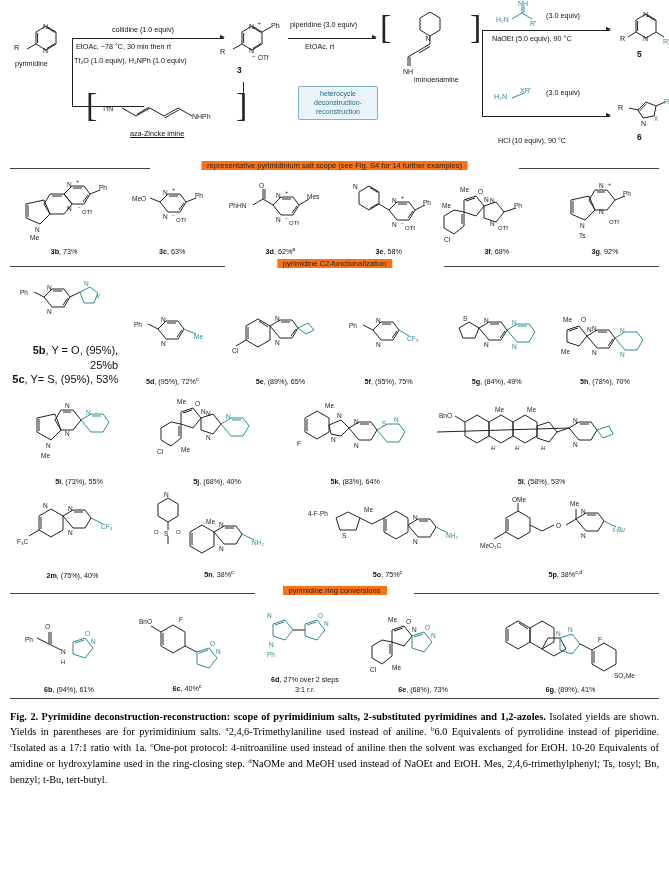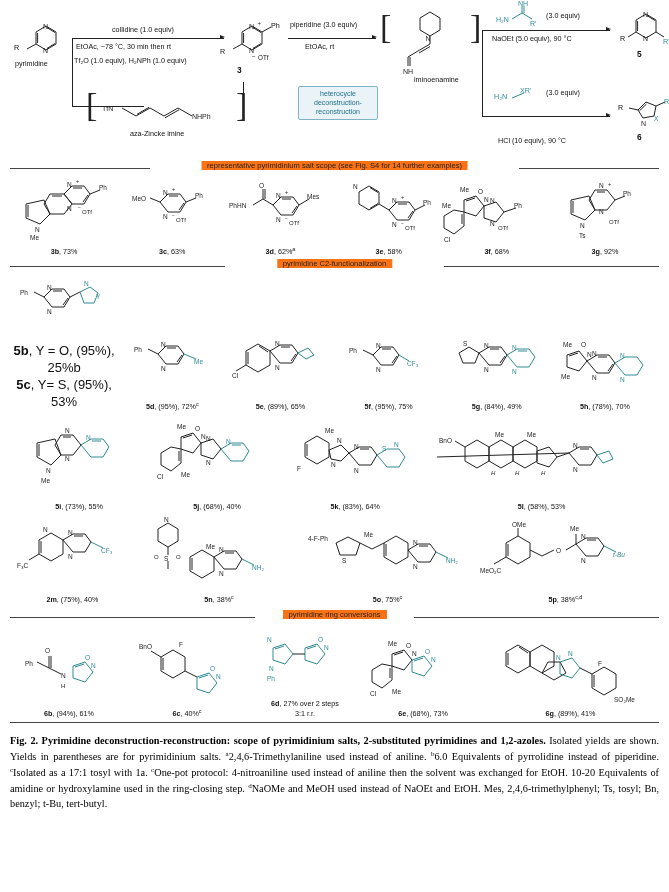--- a/index.html
+++ b/index.html
@@ -32,21 +32,21 @@
   .divider .dl{position:absolute;top:7px;height:1px;background:#444;}
   .divider .dt{position:absolute;top:0;left:50%;transform:translateX(-50%);background:#f97316;padding:0 6px;font-family:"Liberation Sans",sans-serif;font-size:7.6px;color:#222;white-space:nowrap;}
   hr.rule{border:none;border-top:1px solid #444;margin:4px 0;}
   
   .row{display:flex;align-items:flex-end;justify-content:space-between;margin:2px 0 0 0;}
   .cell{position:relative;text-align:center;flex:1 1 0;}
   .struct{position:relative;height:68px;}
   .cap{font-family:"Liberation Sans",sans-serif;font-size:7.2px;color:#111;margin-top:1px;line-height:1.25;white-space:nowrap;}
   .cap b{font-weight:bold;}
   .cap .sup{font-size:5.4px;vertical-align:super;}
-  .cap2{font-family:"Liberation Sans",sans-serif;font-size:13px;color:#111;line-height:1.3;}
+  .cap2{font-family:"Liberation Sans",sans-serif;font-size:11px;color:#111;line-height:1.3;text-align:right;}
   
   .figcap{font-family:"Liberation Serif",serif;font-size:10.3px;line-height:1.5;text-align:justify;margin-top:10px;}
   .figcap b{font-weight:bold;}
   .figcap .sup{font-size:7px;vertical-align:super;}
   
   svg{display:block;overflow:visible;}
   .sv{position:absolute;left:50%;top:0;transform:translateX(-50%);}
 </style>
 </head>
 <body>
@@ -128,21 +128,21 @@
         <line x1="40" y1="22" x2="54" y2="14"></line>
         <line x1="41" y1="20.3" x2="53" y2="13.3"></line>
         <line x1="54" y1="14" x2="68" y2="22"></line>
         <line x1="68" y1="22" x2="82" y2="14"></line>
         <line x1="69" y1="23.8" x2="83" y2="15.8"></line>
         <line x1="82" y1="14" x2="96" y2="22"></line>
       </g>
       <text x="6" y="17" font-family="Liberation Sans, sans-serif" font-size="7" fill="#222">TfN</text>
       <text x="96" y="25" font-family="Liberation Sans, sans-serif" font-size="7" fill="#222">NHPh</text>
     </svg>
-    <div class="lbl" style="left:118px;top:122px;">aza-Zincke imine</div>
+    <div class="lbl" style="left:118px;top:122px;text-decoration:underline;">aza-Zincke imine</div>
 
     <div class="box" style="left:286px;top:78px;width:80px;">
       <span>heterocycle</span><br>
       <span>deconstruction-</span><br>
       <span>reconstruction</span>
     </div>
 
     <div class="vline" style="left:470px;top:22px;height:86px;"></div>
     <div class="arrow" style="left:470px;top:22px;width:128px;"></div>
     <div class="arrow" style="left:470px;top:108px;width:128px;"></div>
@@ -807,18 +807,18 @@
     </div>
   </div>
 
   <hr class="rule">
 
   <div class="figcap">
     <b>Fig. 2. Pyrimidine deconstruction-reconstruction: scope of pyrimidinium salts, 2-substituted pyrimidines and 1,2-azoles.</b>
     <span>Isolated yields are shown. Yields in parentheses are for pyrimidinium salts.</span>
     <span class="sup">a</span><span>2,4,6-Trimethylaniline used instead of aniline.</span>
     <span class="sup">b</span><span>6.0 Equivalents of pyrrolidine instead of piperidine.</span>
-    <span class="sup">c</span><span>Isolated as a 17:1 tosyl with 1a.</span>
+    <span class="sup">c</span><span>Isolated as a 17:1 ratio with 1a.</span>
     <span class="sup">c</span><span>One-pot protocol: 4-nitroaniline used instead of aniline then the solvent was exchanged for EtOH. 10-20 Equivalents of amidine or hydroxylamine used in the ring-closing step.</span>
     <span class="sup">d</span><span>NaOMe and MeOH used instead of NaOEt and EtOH. Mes, 2,4,6-trimethylphenyl; Ts, tosyl; Bn, benzyl; t-Bu, tert-butyl.</span>
   </div>
 
 </div>
 
 </body></html>

